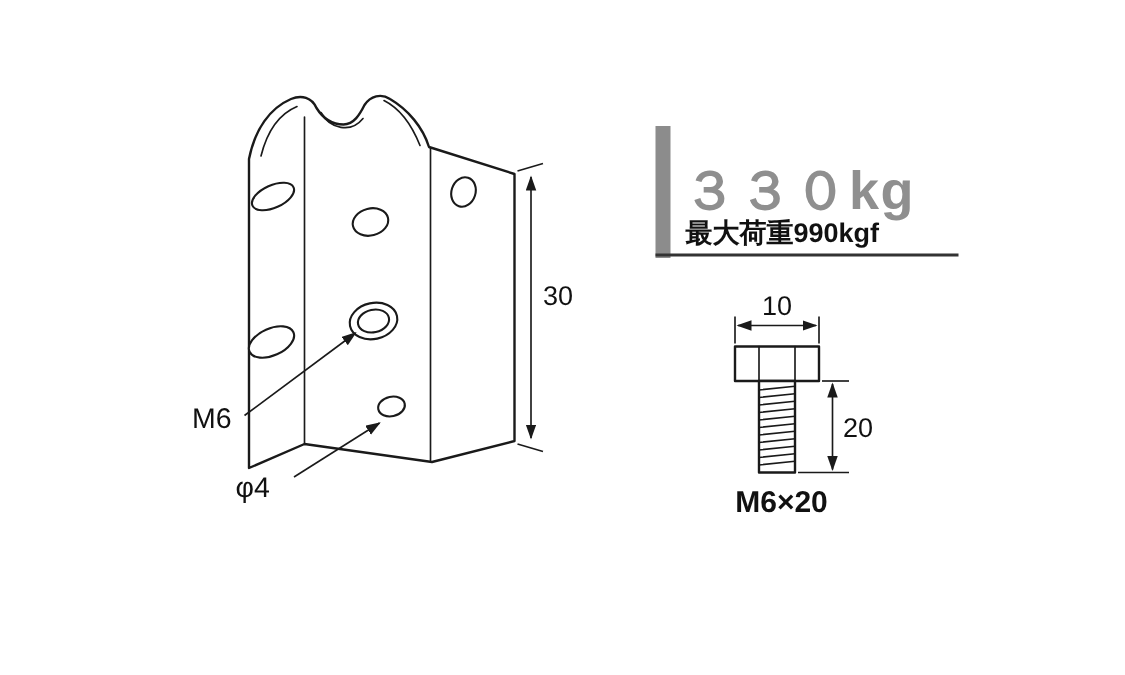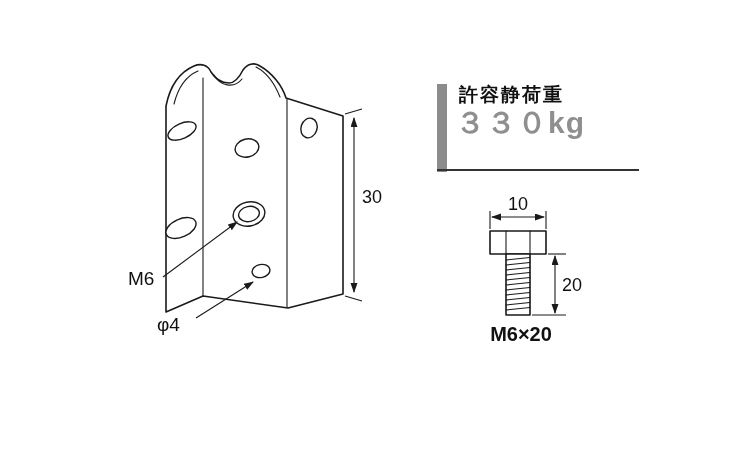--- a/index.html
+++ b/index.html
@@ -12,21 +12,21 @@
   .dim  { fill:none; stroke:#1a1a1a; stroke-width:1.1; }
   svg text { font-family:"Liberation Sans", sans-serif; fill:#111111; }
   .dim-label  { font-size:18px; }
   .part-label { font-size:19px; }
   .size-label { font-size:20px; }
 
   
   .overlay   { position:absolute; white-space:nowrap; color:#111111; }
   .load-bar  { position:absolute; left:437px; top:84px; width:10px; height:88px; background:#8c8c8c; }
   .load-title{ left:459px; top:82px; font-size:19px; letter-spacing:2px; font-weight:bold; }
-  .load-value{ left:455px; top:103px; font-size:30px; color:#8f8f8f; letter-spacing:1px; font-weight:bold; }
+  .load-value{ left:455px; top:103px; font-size:36px; color:#8f8f8f; letter-spacing:1px; font-weight:bold; }
   .load-max  { left:457px; top:143px; font-size:18px; font-weight:bold; }
   .rule      { position:absolute; left:437px; top:169px; width:202px; height:2px; background:#333333; }
   .bolt-note { left:424px; top:363px; font-size:20px; letter-spacing:1px; font-weight:bold; }
 </style>
 </head>
 <body>
 
 <div class="canvas">
 
   <svg width="750" height="450" viewBox="0 0 750 450">
@@ -108,18 +108,18 @@
         <path class="dim" d="M532,315 L566,315"></path>
         <path class="dim" d="M555,256 L555,313" marker-start="url(#arrowEnd)" marker-end="url(#arrowEnd)"></path>
         <text class="dim-label" x="562" y="291">20</text>
       </g>
 
       <text class="size-label" x="521" y="341" text-anchor="middle" font-weight="bold">M6×20</text>
     </g>
   </svg>
 
   <div class="load-bar"></div>
-  <div class="overlay load-title">許容静荷重</div>
   <div class="overlay load-value">３３０kg</div>
+  <div class="overlay load-max">最大荷重990kgf</div>
   <div class="rule"></div>
 
 
 </div>
 
 </body></html>

